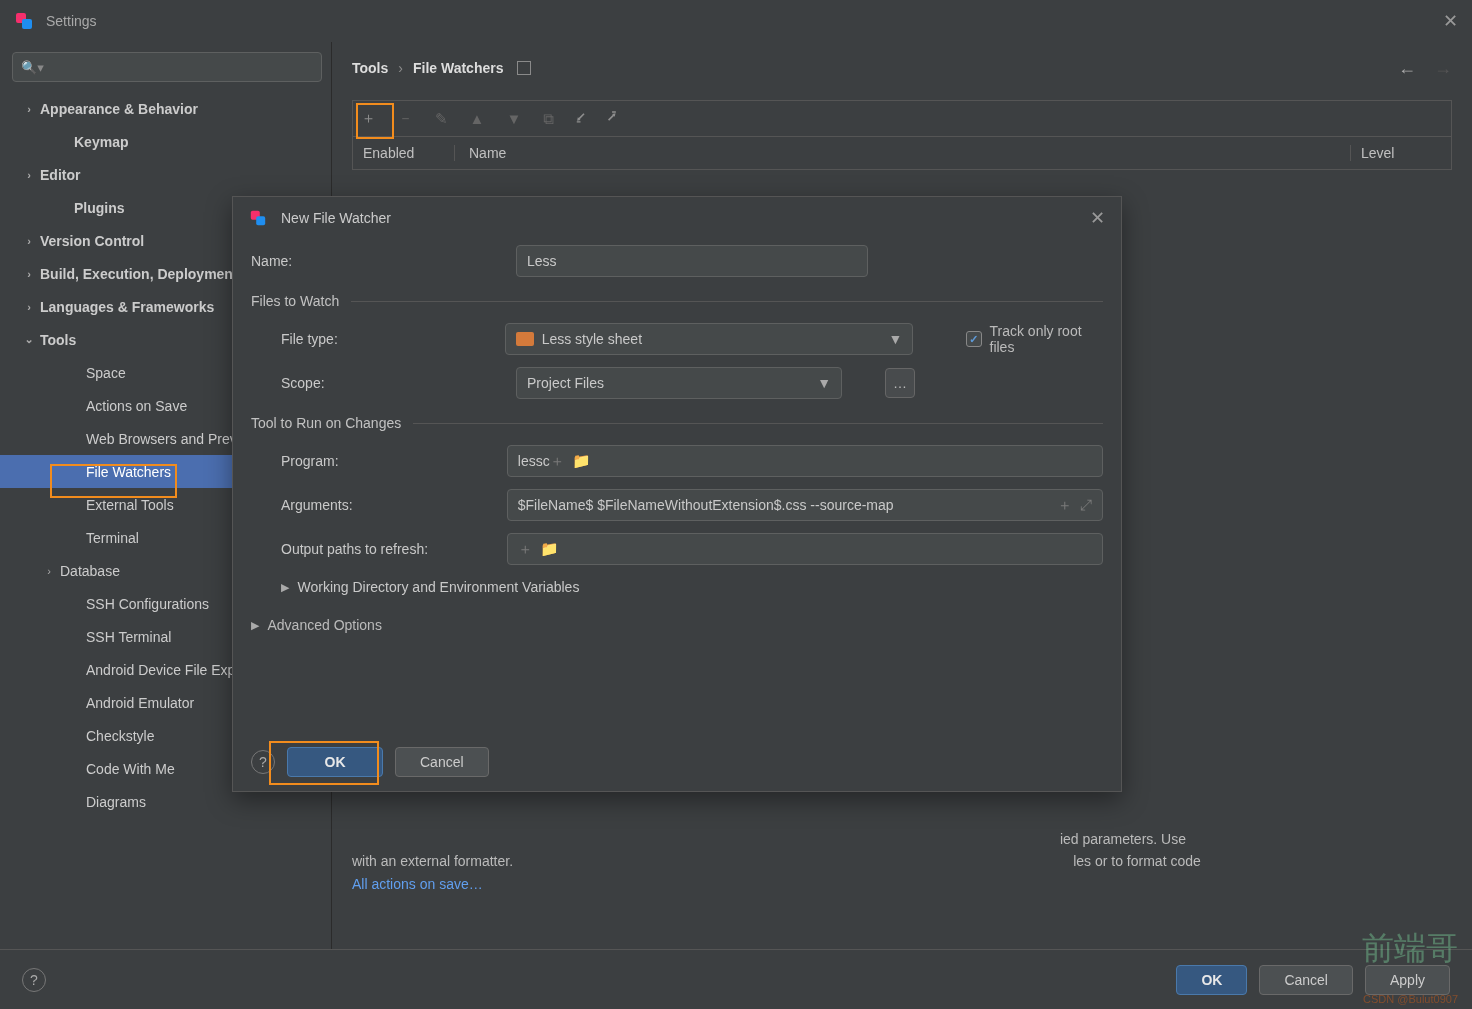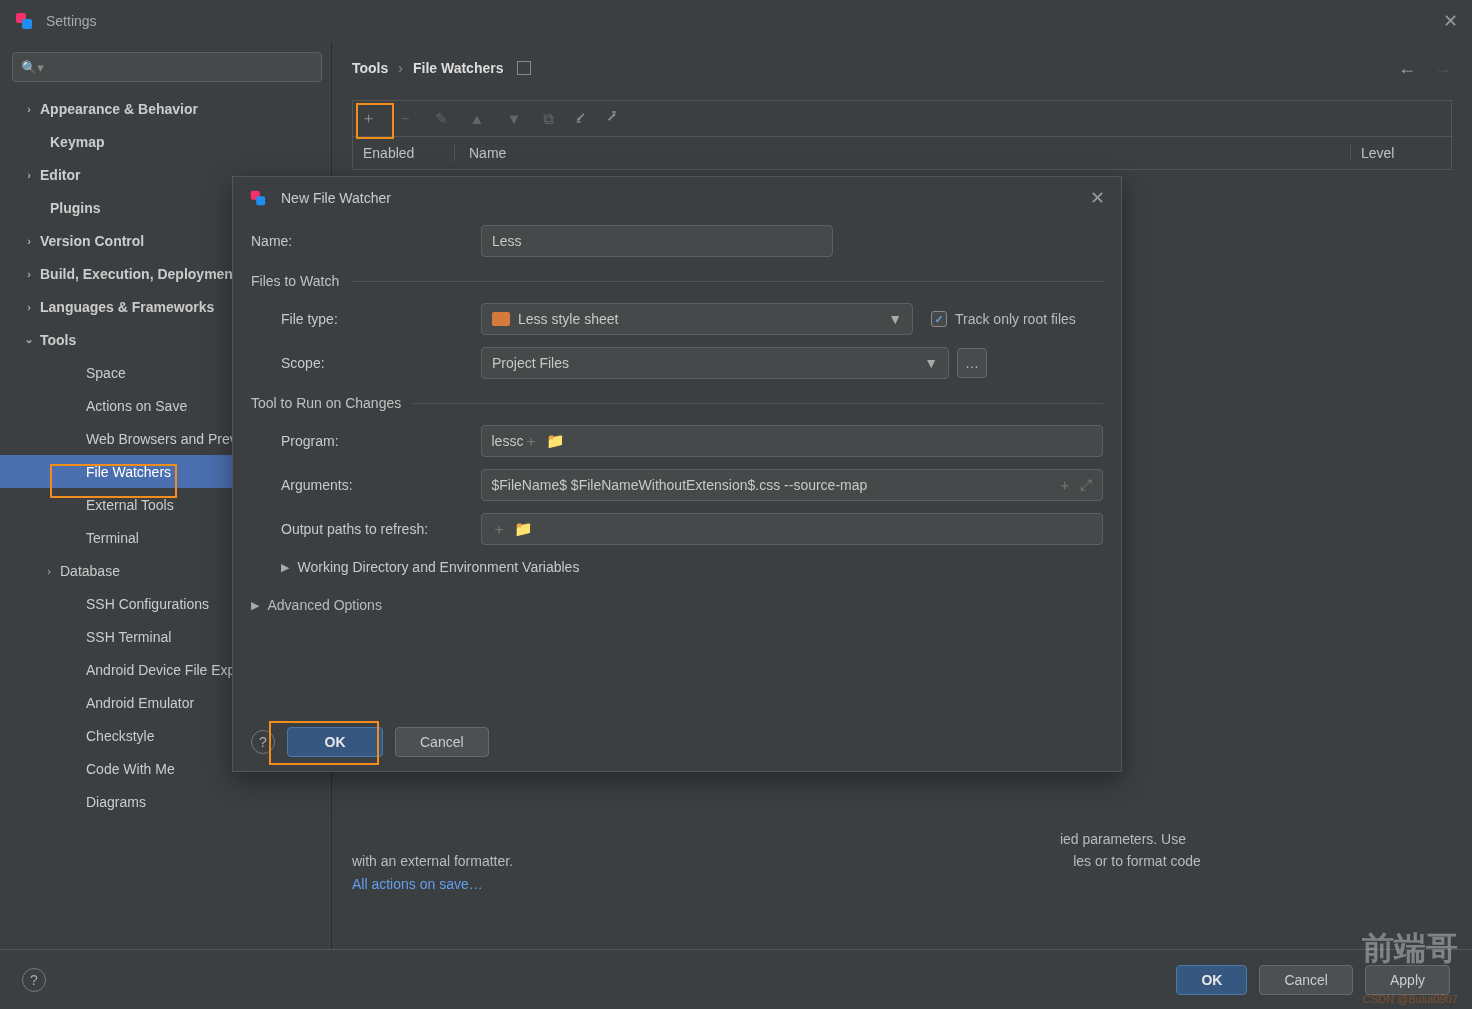--- a/index.html
+++ b/index.html
@@ -12,21 +12,21 @@
 .sidebar { width:332px; background:#3c3f41; border-right:1px solid #2b2b2b; display:flex; flex-direction:column; }
 .search-wrap { padding:10px 12px; }
 .search { width:310px; height:30px; background:#45494a; border:1px solid #5e6060; border-radius:4px; display:flex; align-items:center; padding:0 8px; }
 .search .mag { color:#888; font-size:13px; }
 .tree { overflow:hidden; white-space:nowrap; }
 .tree .row { height:33px; display:flex; align-items:center; color:#ccc; cursor:pointer; }
 .tree .chev { color:#aaa; width:14px; font-size:11px; display:inline-block; text-align:center; }
 .tree .row.bold { font-weight:600; color:#ccc; }
 .tree .row.selected { background:#4b6eaf; color:#fff; }
 .tree .i0 { padding-left:22px; }
-.tree .i1 { padding-left:32px; }
+.tree .i1 { padding-left:56px; }
 .tree .i2 { padding-left:68px; }
 .hl-box { position:absolute; border:2px solid #f28c1d; pointer-events:none; }
 .content { flex:1; display:flex; flex-direction:column; background:#3c3f41; position:relative; }
 .crumb { height:40px; display:flex; align-items:center; padding:12px 20px 0 20px; }
 .crumb span { color:#ddd; font-weight:600; }
 .crumb .sep { color:#8c8c8c; margin:0 10px; font-weight:400; }
 .crumb .sq { width:14px; height:14px; border:1px solid #8a8a8a; margin-left:14px; }
 .crumb .arrows { margin-left:auto; display:flex; gap:18px; }
 .crumb .arrows span { color:#aaa; font-size:18px; }
 .crumb .arrows .dis { color:#555; }
@@ -38,44 +38,44 @@
 .th2 { flex:1; padding-left:14px; color:#c0c0c0; border-right:1px solid #555; }
 .th3 { width:100px; padding-left:10px; color:#c0c0c0; }
 .desc { position:absolute; left:20px; right:20px; bottom:54px; color:#bbb; line-height:1.6; }
 .desc .p2 { white-space:pre; }
 .desc .link { color:#619fef; cursor:pointer; }
 .bottombar { height:60px; border-top:1px solid #555; display:flex; align-items:center; padding:0 22px; background:#3c3f41; }
 .help { width:24px; height:24px; border:1px solid #777; border-radius:50%; display:flex; align-items:center; justify-content:center; color:#aaa; }
 .bottombar .spacer { flex:1; }
 .btn { height:30px; padding:0 24px; border-radius:4px; display:flex; align-items:center; justify-content:center; cursor:pointer; border:1px solid #696969; background:#4c5052; color:#ccc; margin-left:12px; }
 .btn.primary { background:#365880; border-color:#4a79ab; color:#e8e8e8; font-weight:600; }
-.modal { position:absolute; left:232px; top:176px; width:890px; height:596px; background:#3c3f41; border:1px solid #555; box-shadow:0 8px 24px rgba(0,0,0,.4); display:flex; flex-direction:column; }
+.modal { position:absolute; left:232px; top:196px; width:890px; height:596px; background:#3c3f41; border:1px solid #555; box-shadow:0 8px 24px rgba(0,0,0,.4); display:flex; flex-direction:column; }
 .modal .mhead { height:42px; display:flex; align-items:center; padding:0 16px; }
 .modal .mhead .logo { width:18px; height:18px; margin-right:14px; }
 .modal .mhead .mtitle { color:#ccc; }
 .modal .mhead .mclose { margin-left:auto; color:#999; font-size:18px; cursor:pointer; }
 .modal .mbody { flex:1; padding:6px 18px 0 18px; }
-.frow { display:flex; align-items:center; margin-bottom:12px; }
+.frow { display:flex; align-items:center; margin-bottom:12px;gap:35px; }
 .flabel { width:230px; color:#c9c9c9; }
 .finput { height:32px; background:#45494a; border:1px solid #5e6060; border-radius:4px; color:#c9c9c9; padding:0 10px; display:flex; align-items:center; font-family:inherit; }
 .finput.mono { font-family:"Consolas",monospace; }
 .sect { display:flex; align-items:center; color:#c2c2c2; margin:16px 0 14px 0; }
 .sect .line { flex:1; height:1px; background:#555; margin-left:12px; }
 .indent { padding-left:30px; }
 .dd { display:flex; align-items:center; justify-content:space-between; }
 .sqbtn { width:30px; height:30px; border:1px solid #666; background:#484b4d; border-radius:4px; display:flex; align-items:center; justify-content:center; color:#bbb; cursor:pointer; margin-left:8px; }
 .cbrow { display:flex; align-items:center; margin-left:18px; }
 .cb { width:16px; height:16px; border:1px solid #888; background:#45494a; border-radius:3px; margin-right:8px; display:flex; align-items:center; justify-content:center; color:#5e99d6; font-size:11px; font-weight:bold; }
 .exp { display:flex; align-items:center; cursor:pointer; margin:14px 0 6px 30px; color:#c9c9c9; }
 .exp .tri { font-size:11px; margin-right:8px; color:#aaa; }
 .micon { color:#7a7a7a; font-size:15px; }
 .modal .mfoot { height:58px; display:flex; align-items:center; padding:0 18px; }
 .less-ic { width:18px; height:14px; background:#d47a3b; border-radius:2px; margin-right:8px; }
 .wm { position:absolute; right:14px; bottom:4px; font-size:11px; color:#a52; opacity:.65; }
-.wm2 { position:absolute; right:14px; bottom:38px; font-size:32px; color:#ffffff; opacity:.35; font-weight:700; }
+.wm2 { position:absolute; right:14px; bottom:38px; font-size:32px; color:#86efac; opacity:.35; font-weight:400; }
 svg.logo rect.r1{fill:#f52f6c} svg.logo rect.r2{fill:#1f8ef0}
 </style>
 </head>
 <body>
 
 <div class="titlebar">
   <svg class="logo" viewBox="0 0 20 20">
       <rect class="r1" x="2" y="2" width="10" height="10" rx="2"></rect>
       <rect class="r2" x="8" y="8" width="10" height="10" rx="2"></rect>
     </svg>
@@ -245,21 +245,21 @@
         <span style="color:#aaa">▼</span>
       </div>
       <div class="cbrow">
         <div class="cb">✓</div>
         <span>Track only root files</span>
       </div>
     </div>
 
     <div class="frow indent">
       <div class="flabel" style="width:200px">Scope:</div>
-      <div class="finput dd" style="width:468px">
+      <div class="finput dd" style="width:326px">
         <span>Project Files</span>
           <span style="color:#aaa">▼</span>
       </div>
       <div class="sqbtn">…</div>
     </div>
 
     <div class="sect">
         <span>Tool to Run on Changes</span>
         <div class="line"></div>
       </div>

